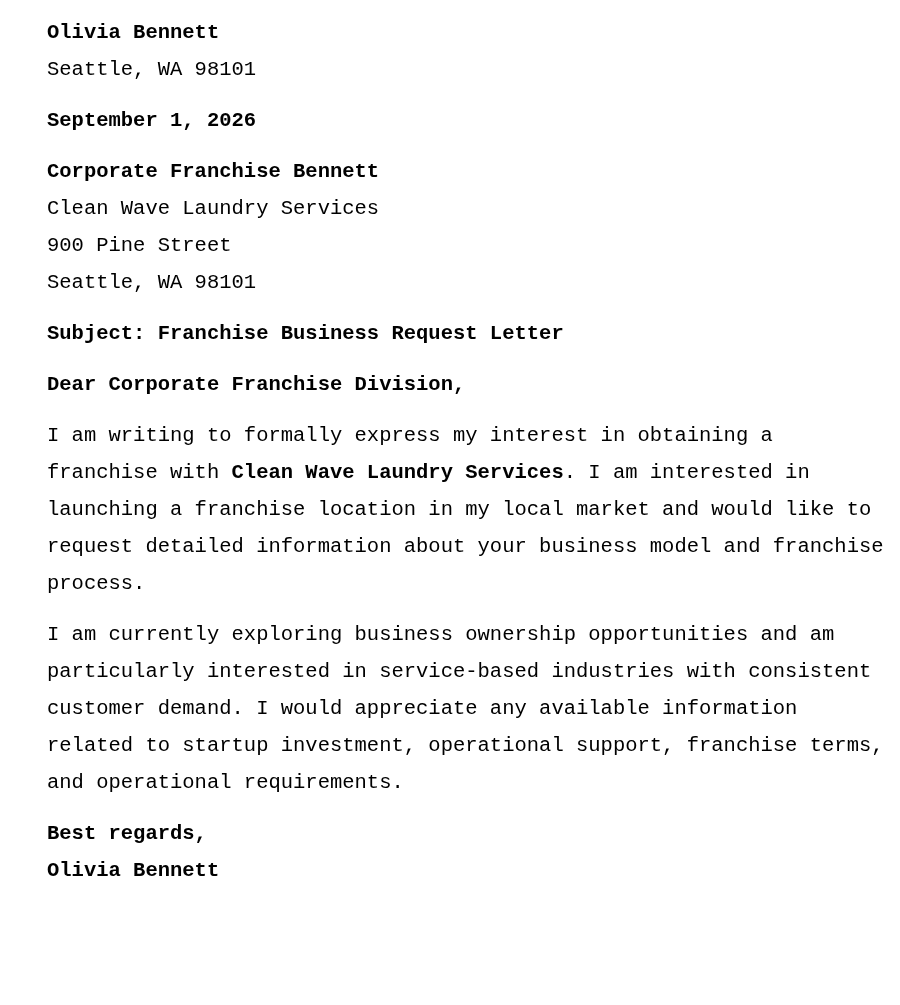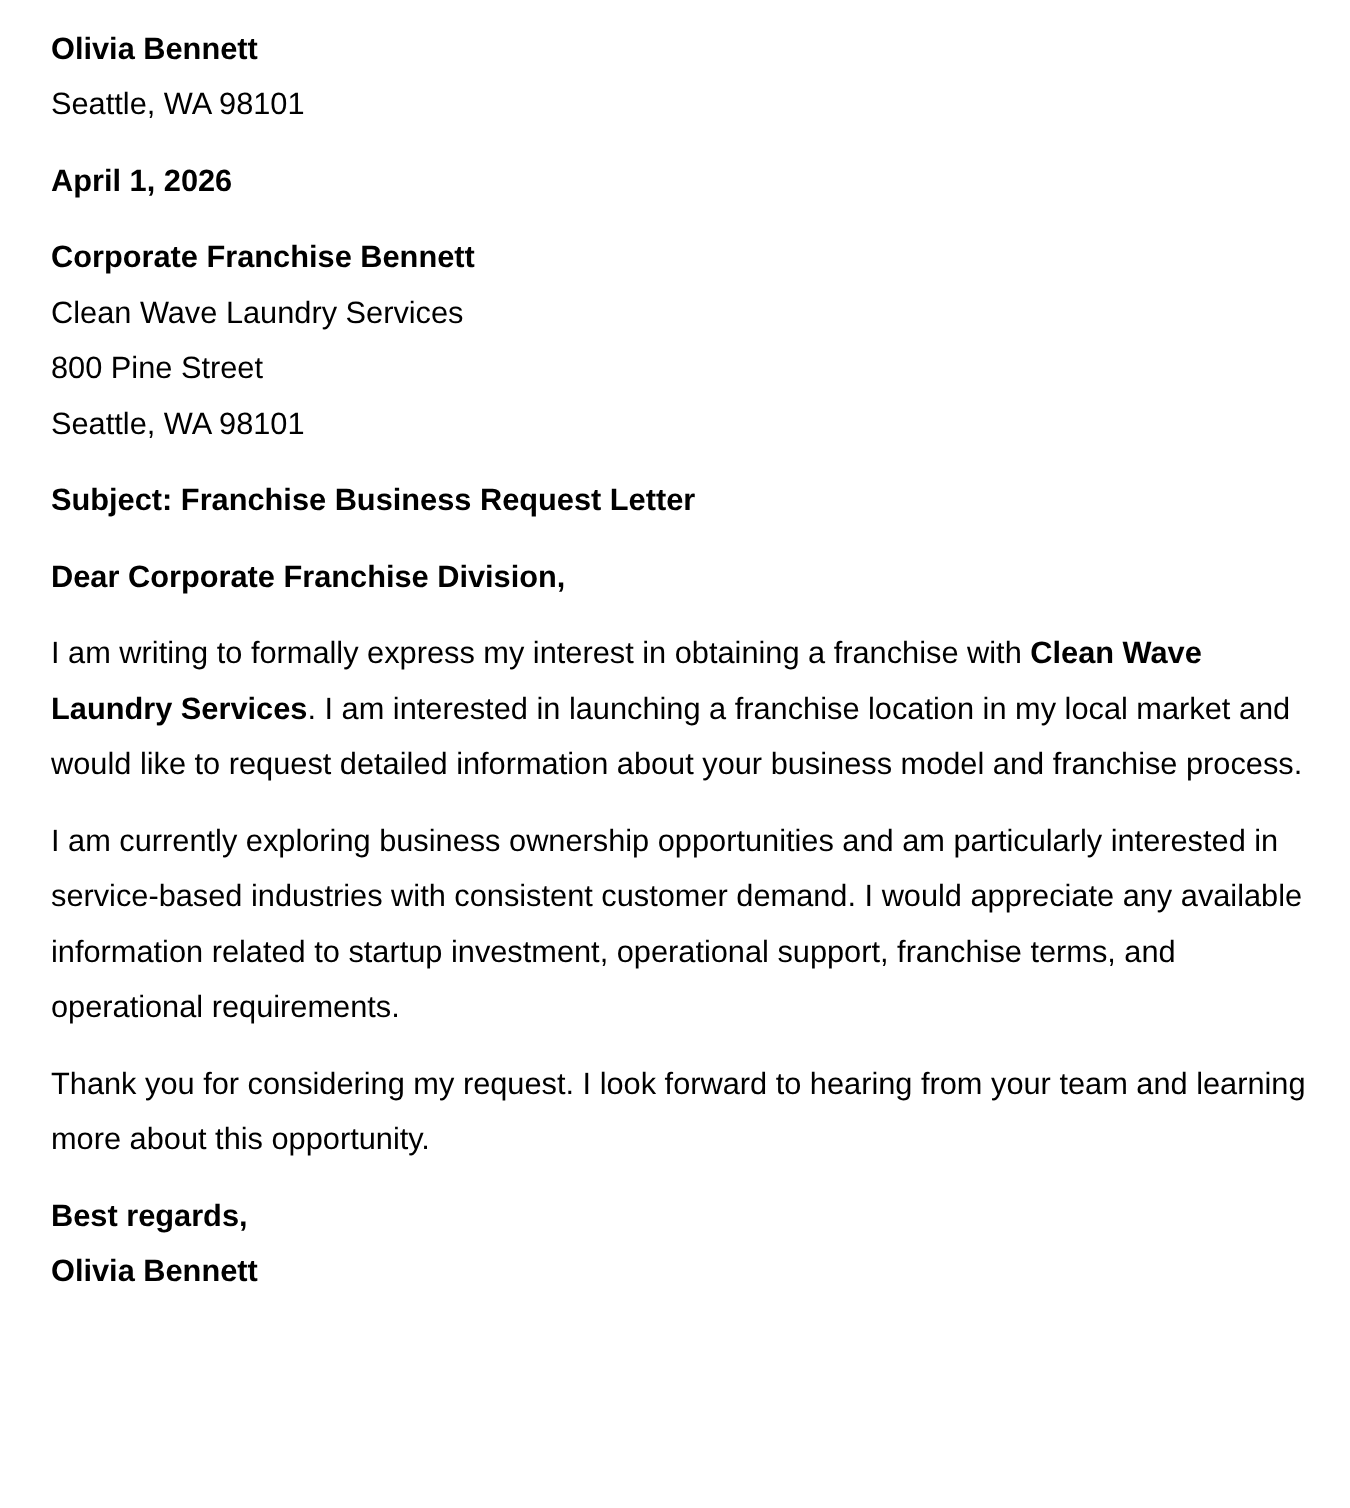--- a/index.html
+++ b/index.html
@@ -1,62 +1,61 @@
 <!DOCTYPE html>
 <html><head>
 <meta charset="utf-8">
 <style>
   html, body { margin: 0; padding: 0; background: #ffffff; }
   body { width: 900px; height: 1005px; overflow: hidden; }
   .page {
     position: relative;
-    padding: 14px 30px 0 34px;
-    font-family: Liberation Sans, sans-serif;
+    padding: 14px 30px 0 47px;
+    font-family: Liberation Mono, monospace;
     font-size: 20.5px;
     color: #000;
     line-height: 37px;
   }
   .block { margin: 0 0 14px 0; }
   .line { display: block; white-space: nowrap; }
   .bold { font-weight: bold; }
   p.para { margin: 0 1px 14px 0; width: 840px; }
 </style>
 </head>
 <body>
 
 <div class="page">
 
   <div class="block">
     <span class="line bold">Olivia Bennett</span>
     <span class="line">Seattle, WA 98101</span>
   </div>
 
   <div class="block">
-    <span class="line bold">April 1, 2026</span>
+    <span class="line bold">September 1, 2026</span>
   </div>
 
   <div class="block">
     <span class="line bold">Corporate Franchise Bennett</span>
     <span class="line">Clean Wave Laundry Services</span>
-    <span class="line">800 Pine Street</span>
+    <span class="line">900 Pine Street</span>
     <span class="line">Seattle, WA 98101</span>
   </div>
 
   <div class="block">
     <span class="line bold">Subject: Franchise Business Request Letter</span>
   </div>
 
   <div class="block">
     <span class="line bold">Dear Corporate Franchise Division,</span>
   </div>
 
   <p class="para"><span>I am writing to formally express my interest in obtaining a franchise with </span><span class="bold">Clean Wave Laundry Services</span><span>. I am interested in launching a franchise location in my local market and would like to request detailed information about your business model and franchise process.</span></p>
 
   <p class="para">I am currently exploring business ownership opportunities and am particularly interested in service-based industries with consistent customer demand. I would appreciate any available information related to startup investment, operational support, franchise terms, and operational requirements.</p>
 
-  <p class="para">Thank you for considering my request. I look forward to hearing from your team and learning more about this opportunity.</p>
 
   <div class="block">
     <span class="line bold">Best regards,</span>
     <span class="line bold">Olivia Bennett</span>
   </div>
 
 </div>
 
 </body></html>

